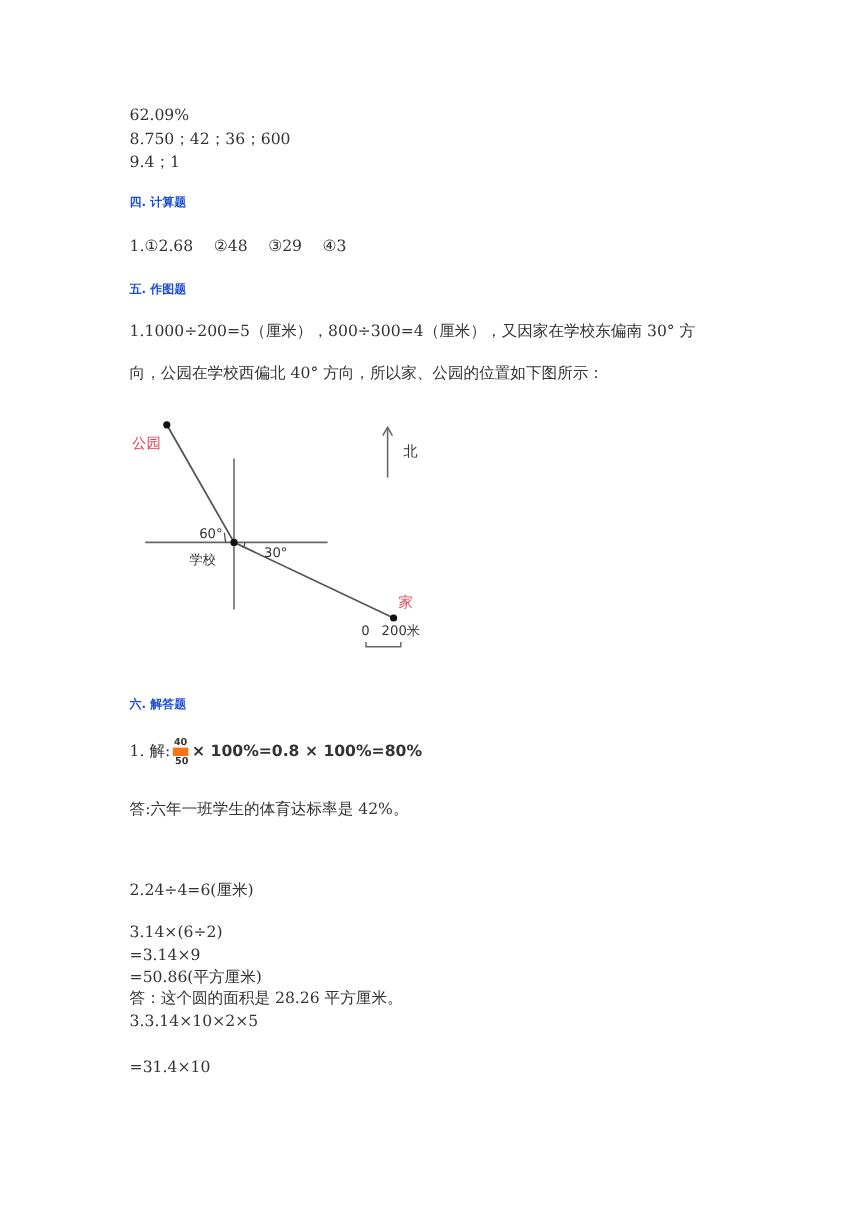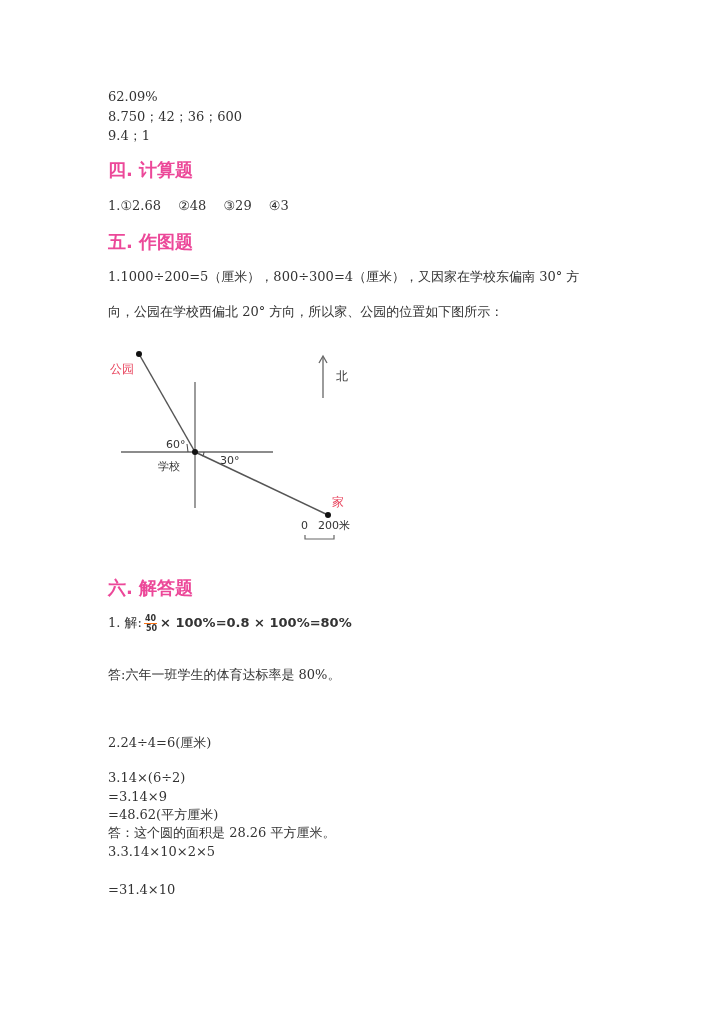--- a/index.html
+++ b/index.html
@@ -1,38 +1,38 @@
 <!DOCTYPE html>
 <html><head>
 <meta charset="utf-8">
 <style>
   html,body{margin:0;padding:0;background:#fff;}
   body{width:720px;height:1018px;position:relative;overflow:hidden;
        font-family:"DejaVu Serif","Liberation Serif",serif;color:#333;font-size:13px;}
   .t{position:absolute;left:108px;white-space:nowrap;line-height:18px;}
-  .h{font-family:"DejaVu Sans","Liberation Sans",sans-serif;font-weight:bold;font-size:18px;color:#ec4899;}
+  .h{font-family:"DejaVu Sans","Liberation Sans",sans-serif;font-weight:bold;font-size:10px;color:#1d4ed8;}
   .frac{display:inline-block;vertical-align:middle;text-align:center;font-family:"DejaVu Sans","Liberation Sans",sans-serif;font-size:8px;font-weight:bold;line-height:9px;margin:0 3px 0 2px;}
-  .frac .n{display:block;border-bottom:1px solid #f97316;padding:0 1px;}
+  .frac .n{display:block;border-bottom:7px solid #f97316;padding:0 1px;}
   .frac .d{display:block;text-align:right;}
   .sans{font-family:"DejaVu Sans","Liberation Sans",sans-serif;font-weight:bold;font-size:13px;}
   svg text{font-family:"DejaVu Sans","Liberation Sans",sans-serif;}
 </style>
 </head>
 <body>
 
 <div class="t" style="top:88px">62.09%</div>
 <div class="t" style="top:108px">8.750；42；36；600</div>
 <div class="t" style="top:127px">9.4；1</div>
 
 <div class="t h" style="top:161px">四. 计算题</div>
 <div class="t" style="top:197px">1.①2.68　 ②48　 ③29　 ④3</div>
 
 <div class="t h" style="top:233px">五. 作图题</div>
 <div class="t" style="top:268px">1.1000÷200=5（厘米），800÷300=4（厘米），又因家在学校东偏南 30° 方</div>
-<div class="t" style="top:303px">向，公园在学校西偏北 20° 方向，所以家、公园的位置如下图所示：</div>
+<div class="t" style="top:303px">向，公园在学校西偏北 40° 方向，所以家、公园的位置如下图所示：</div>
 
 <svg style="position:absolute;left:100px;top:340px" width="280" height="200" viewBox="0 0 280 200">
 
   <line x1="21" y1="112" x2="173" y2="112" stroke="#666" stroke-width="1.3"></line>
   <line x1="95" y1="42" x2="95" y2="168" stroke="#666" stroke-width="1.3"></line>
 
   <line x1="39" y1="14" x2="95" y2="112" stroke="#555" stroke-width="1.5"></line>
 
   <line x1="95" y1="112" x2="228" y2="175" stroke="#555" stroke-width="1.5"></line>
 
@@ -55,21 +55,21 @@
   <text x="66" y="108" font-size="11" fill="#333">60°</text>
   <text x="120" y="124" font-size="11" fill="#333">30°</text>
   <text x="201" y="189" font-size="11" fill="#333">0</text>
   <text x="218" y="189" font-size="11" fill="#333">200米</text>
 </svg>
 
 <div class="t h" style="top:579px">六. 解答题</div>
 <div class="t" style="top:614px">
   <span>1. 解:</span><span class="frac"><span class="n">40</span><span class="d">50</span></span><span class="sans">× 100%=0.8 × 100%=80%</span>
 </div>
-<div class="t" style="top:666px">答:六年一班学生的体育达标率是 80%。</div>
+<div class="t" style="top:666px">答:六年一班学生的体育达标率是 42%。</div>
 
 <div class="t" style="top:734px">2.24÷4=6(厘米)</div>
 <div class="t" style="top:769px">3.14×(6÷2)</div>
 <div class="t" style="top:788px">=3.14×9</div>
-<div class="t" style="top:806px">=48.62(平方厘米)</div>
+<div class="t" style="top:806px">=50.86(平方厘米)</div>
 <div class="t" style="top:824px">答：这个圆的面积是 28.26 平方厘米。</div>
 <div class="t" style="top:843px">3.3.14×10×2×5</div>
 <div class="t" style="top:881px">=31.4×10</div>
 
 </body></html>

